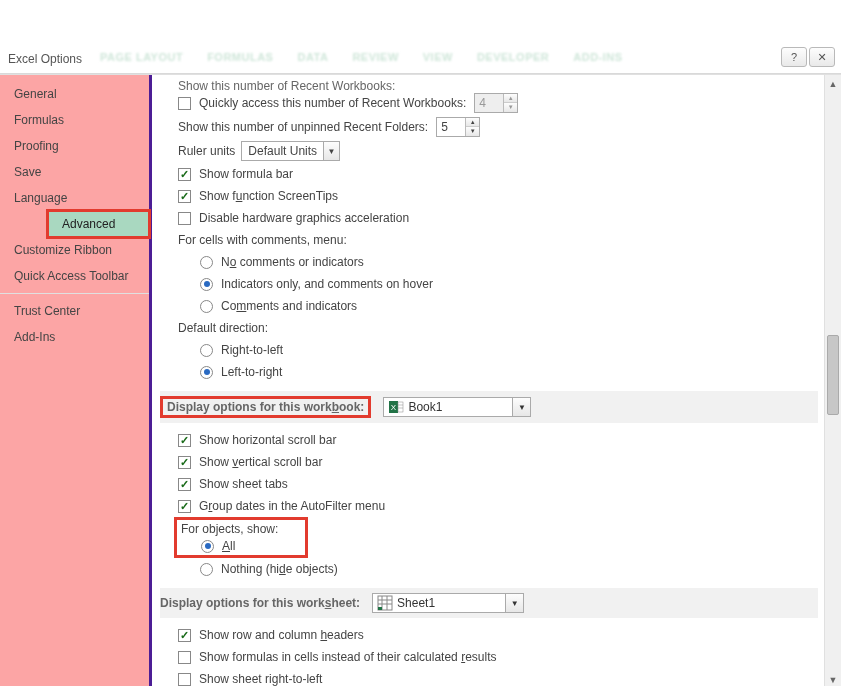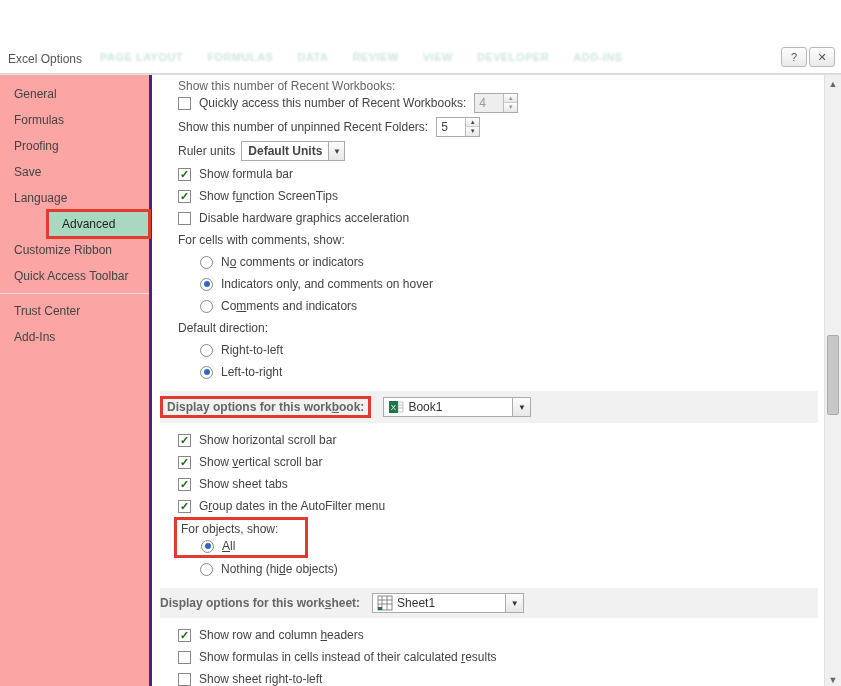--- a/index.html
+++ b/index.html
@@ -230,21 +230,21 @@
   }
   .numbox .spin div:last-child { border-bottom: none; }
   .combo {
     height: 20px;
     border: 1px solid #aaa;
     background: #fff;
     display: inline-flex;
     align-items: center;
     margin-left: 6px;
   }
-  .combo .txt { padding: 0 6px; font-weight: bold; }
+  .combo .txt { padding: 0 6px; }
   .combo .dd {
     width: 16px;
     height: 100%;
     border-left: 1px solid #aaa;
     background: linear-gradient(#fdfdfd,#e7e7e7);
     display: flex;
     align-items: center;
     justify-content: center;
     font-size: 8px;
   }
@@ -382,21 +382,21 @@
         <span class="chk checked"></span>
         <span>Show f<span class="u">u</span>nction ScreenTips</span>
       </div>
 
       <div class="row">
         <span class="chk"></span>
         <span>Disable hardware graphics acceleration</span>
       </div>
 
       <div class="row tight" style="padding-left:18px;">
-        <span>For cells with comments, show:</span>
+        <span>For cells with comments, menu:</span>
       </div>
       <div class="row indent">
         <span class="rad"></span>
         <span><span>N</span><span class="u">o</span><span> comments or indicators</span></span>
       </div>
       <div class="row indent">
         <span class="rad checked"></span>
         <span>Indicators only, and comments on hover</span>
       </div>
       <div class="row indent">

